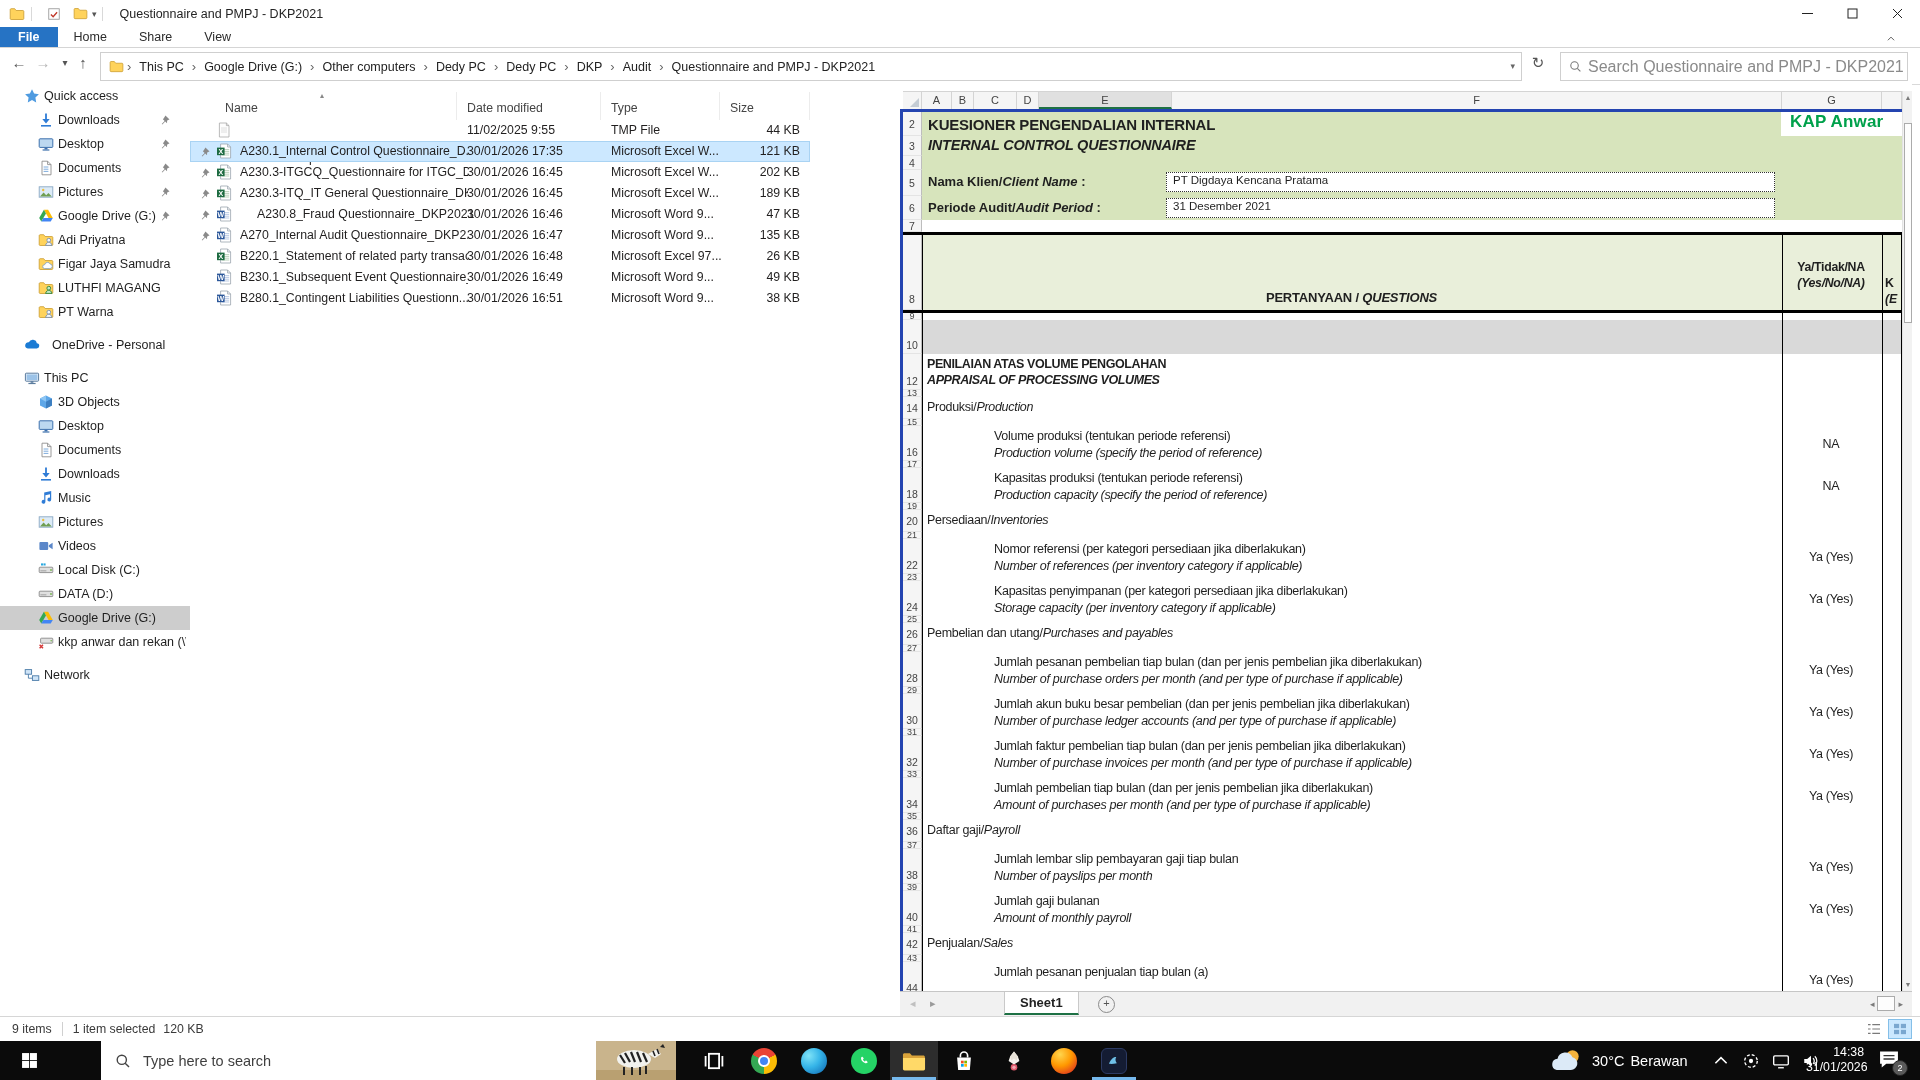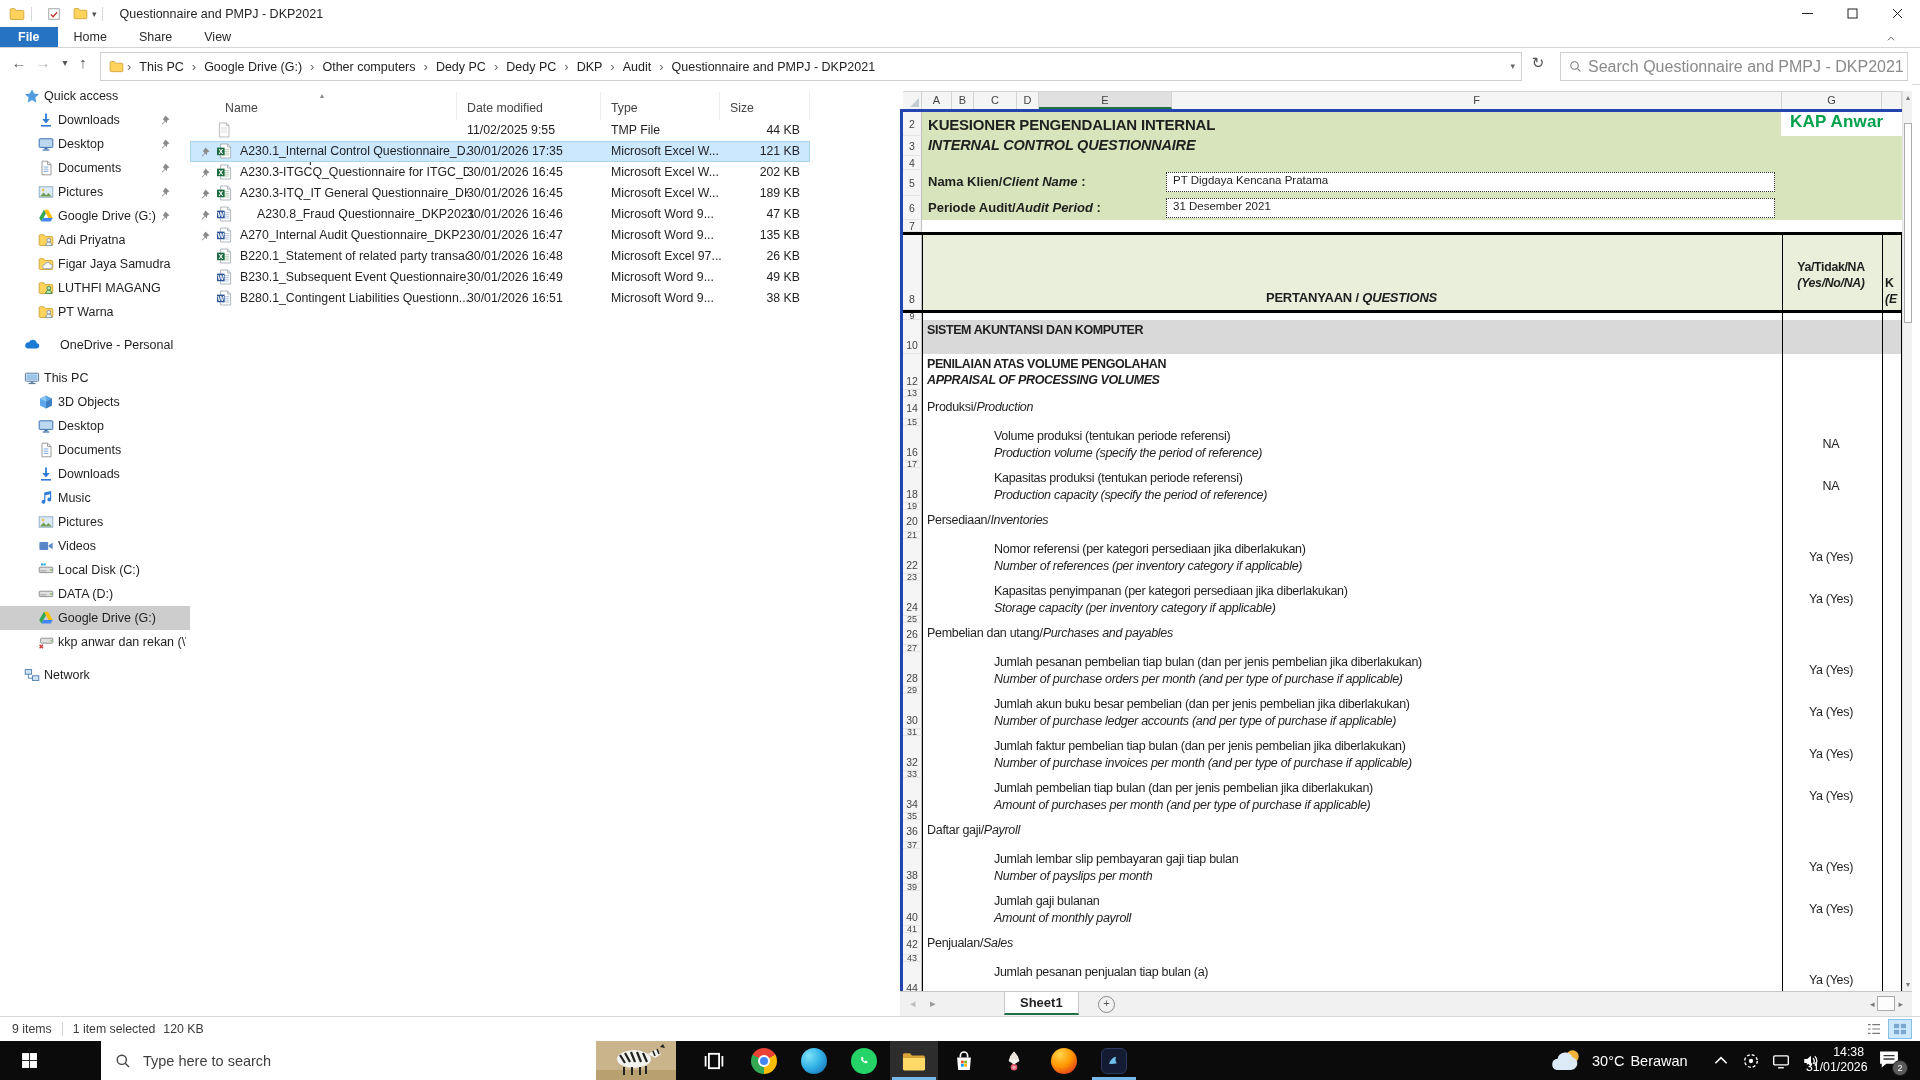--- a/index.html
+++ b/index.html
@@ -313,21 +313,21 @@
             <path d="M1.2 3.6c0-.5.4-.9.9-.9h3.6l1.4 1.8h6.8c.5 0 .9.4.9.9v7.2c0 .5-.4.9-.9.9H2.1c-.5 0-.9-.4-.9-.9z" fill="#ffd35c" stroke="#c99b2d" stroke-width=".8"></path>
             <circle cx="10.8" cy="8.2" r="1.9" fill="#f4f7fb" stroke="#6b86ad" stroke-width=".8"></circle>
             <path d="M7.6 13.4c.4-2 1.7-3.1 3.2-3.1s2.8 1.1 3.2 3.1z" fill="#f4f7fb" stroke="#6b86ad" stroke-width=".8"></path>
           </svg></div>
         <div class="sblb" style="left: 58px;">PT Warna</div>
       </div>
       <div class="sbrow gap">
         <div class="sbic" style="left: 24px;"><svg width="16" height="16" viewBox="0 0 16 16">
             <path d="M3.8 11.5h8.7a2.6 2.6 0 00.3-5.2 4.1 4.1 0 00-7.9-1A3.1 3.1 0 003.8 11.5z" fill="#1b7bd4"></path>
           </svg></div>
-        <div class="sblb" style="left: 60px; text-align: right;">OneDrive - Personal</div>
+        <div class="sblb" style="left: 52px; text-align: right;">OneDrive - Personal</div>
       </div>
       <div class="sbrow gap">
         <div class="sbic" style="left: 24px;"><svg width="16" height="16" viewBox="0 0 16 16">
             <rect x="1.4" y="3.2" width="13.2" height="8" rx=".8" fill="#e8f1fa" stroke="#5b7c9e"></rect>
             <rect x="2.6" y="4.4" width="10.8" height="5.6" fill="#9cc3e8"></rect>
             <rect x="6.6" y="11.2" width="2.8" height="1.6" fill="#5b7c9e"></rect>
             <rect x="4.4" y="12.9" width="7.2" height="1.2" fill="#5b7c9e"></rect>
           </svg></div>
         <div class="sblb" style="left: 44px;">This PC</div>
       </div>
@@ -642,21 +642,20 @@
     <div class="thick" style="top:226px"></div>
 
     <div id="xlbody">
         <div class="xrow r-stub">
           <div class="gut">9</div>
           <div class="xc"></div>
         </div>
         <div class="xrow r-section">
           <div class="gut" style="align-items: flex-end; padding-bottom: 2px;">10</div>
           <div class="xc">
-            <div class="s1">SISTEM AKUNTANSI DAN KOMPUTER</div>
           </div>
         </div>
         <div class="xrow r-subsection">
           <div class="gut" style="align-items: flex-end; padding-bottom: 2px;">12</div>
           <div class="xc">
             <div class="s1">PENILAIAN ATAS VOLUME PENGOLAHAN</div>
             <div class="s2">APPRAISAL OF PROCESSING VOLUMES</div>
           </div>
         </div>
         <div class="xrow r-stub">

